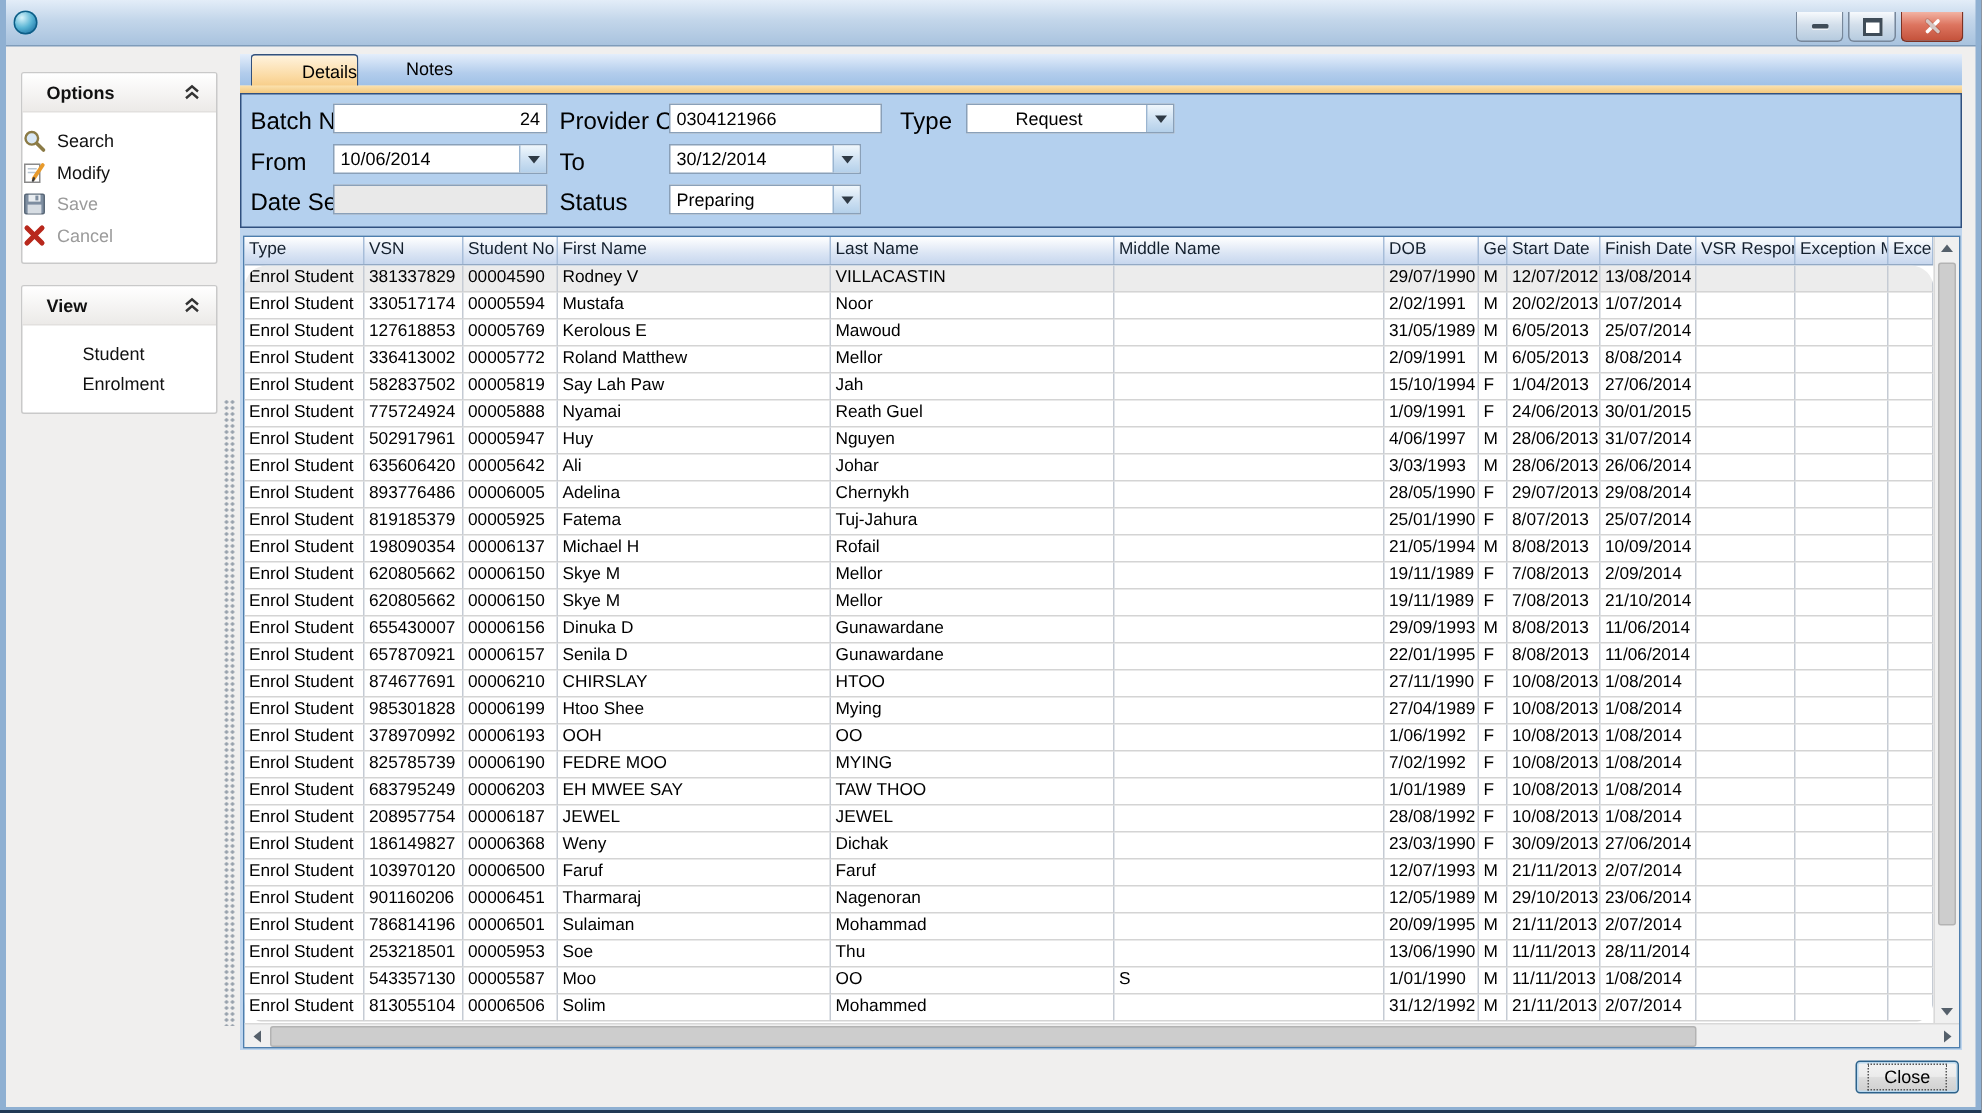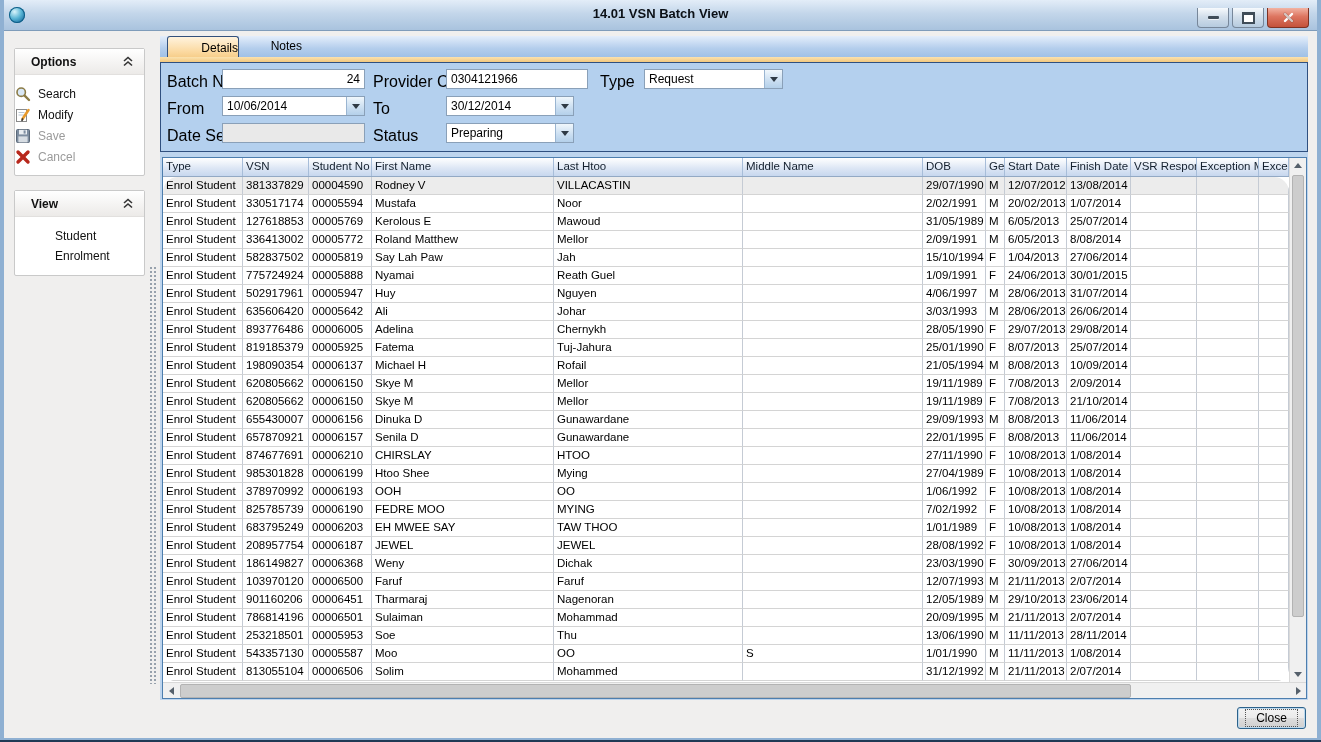--- a/index.html
+++ b/index.html
@@ -103,21 +103,20 @@
              box-shadow:inset 0 0 0 1px #bcd9ee;}
   .close-inner{border:1px dotted #555;padding:1px 10px;}
 </style>
 </head>
 <body>
 
 <div class="window">
 
   <div class="titlebar">
     <div class="app-icon"></div>
-    <div class="title-text">14.01 VSN Batch View</div>
   </div>
   <div class="winbtns">
     <div class="wbtn min">
         <div class="glyph-min"></div>
       </div>
     <div class="wbtn restore">
         <div class="glyph-restore"></div>
       </div>
     <div class="wbtn close">
       <svg width="11" height="11" viewBox="0 0 11 11">
@@ -200,21 +199,21 @@
     </div>
   </div>
   <div class="tab-accent"></div>
 
   <div class="form-panel">
     <span class="flabel" style="left:6px;top:10px;">Batch No</span>
     <input class="tbox num" style="left: 61px; top: 6px; width: 143px;" readonly="" value="24">
     <span class="flabel" style="left:212px;top:10px;">Provider Code</span>
     <input class="tbox" style="left: 285px; top: 6px; width: 142px;" readonly="" value="0304121966">
     <span class="flabel" style="left:439px;top:10px;">Type</span>
-    <div class="combo" style="left:483px;top:6px;width:139px;">
+    <div class="combo" style="left:483px;top:6px;width:139px;padding-left:28px;">
       <span class="combo-val">Request</span>
       <span class="combo-btn">
           <span class="tri"></span>
         </span>
     </div>
 
     <span class="flabel" style="left:6px;top:37px;">From</span>
     <div class="combo" style="left:61px;top:33px;width:143px;">
       <span class="combo-val">10/06/2014</span>
       <span class="combo-btn">
@@ -241,21 +240,21 @@
   </div>
 
   <div class="splitter"></div>
 
   <div class="grid-outer">
     <div class="grid-header">
         <div class="hcell c0">Type</div>
         <div class="hcell c1">VSN</div>
         <div class="hcell c2">Student No</div>
         <div class="hcell c3">First Name</div>
-        <div class="hcell c4">Last Htoo</div>
+        <div class="hcell c4">Last Name</div>
         <div class="hcell c5">Middle Name</div>
         <div class="hcell c6">DOB</div>
         <div class="hcell c7">Gen</div>
         <div class="hcell c8">Start Date</div>
         <div class="hcell c9">Finish Date</div>
         <div class="hcell c10">VSR Respon</div>
         <div class="hcell c11">Exception M</div>
         <div class="hcell c12">Exce</div>
       </div>
     <div class="grid-body">

